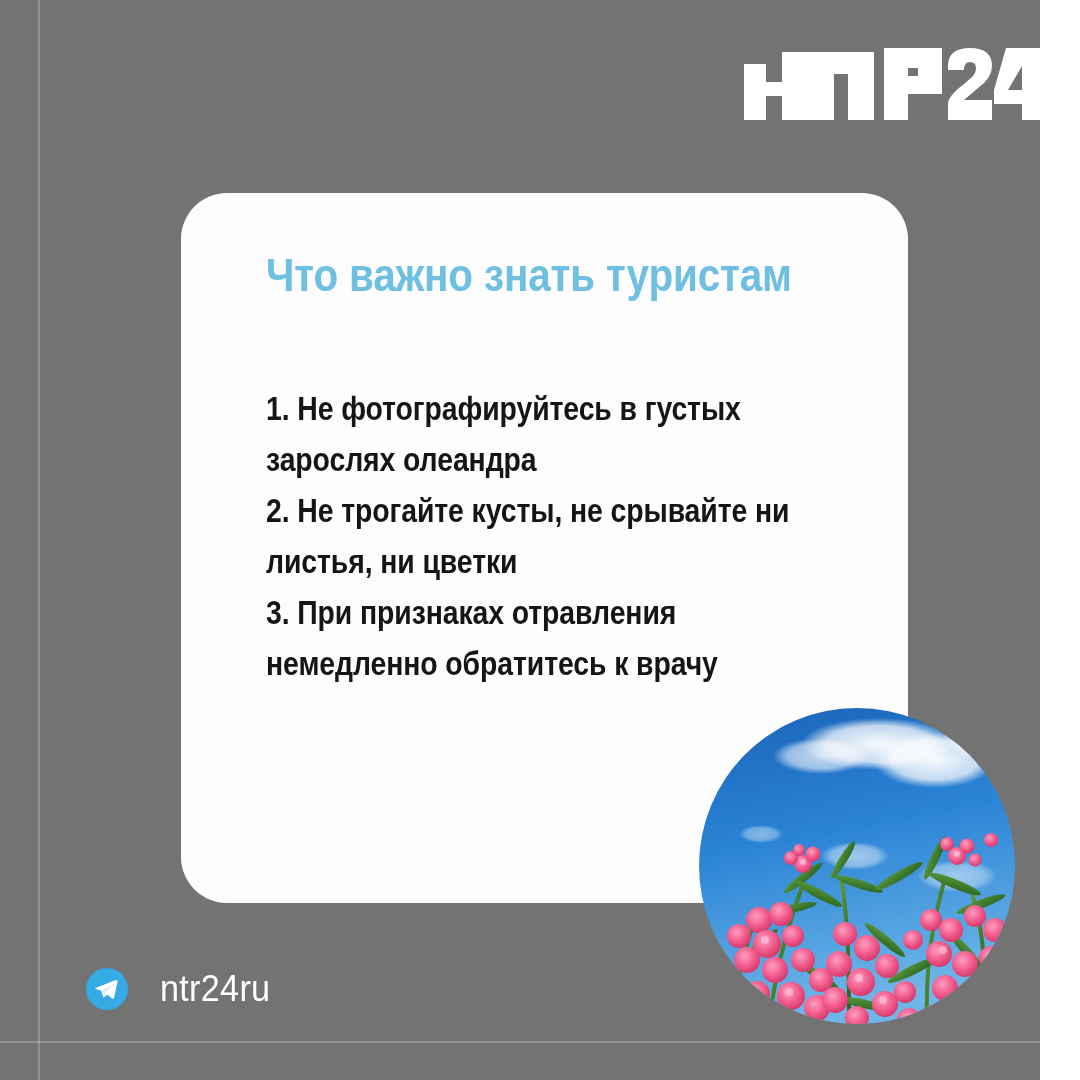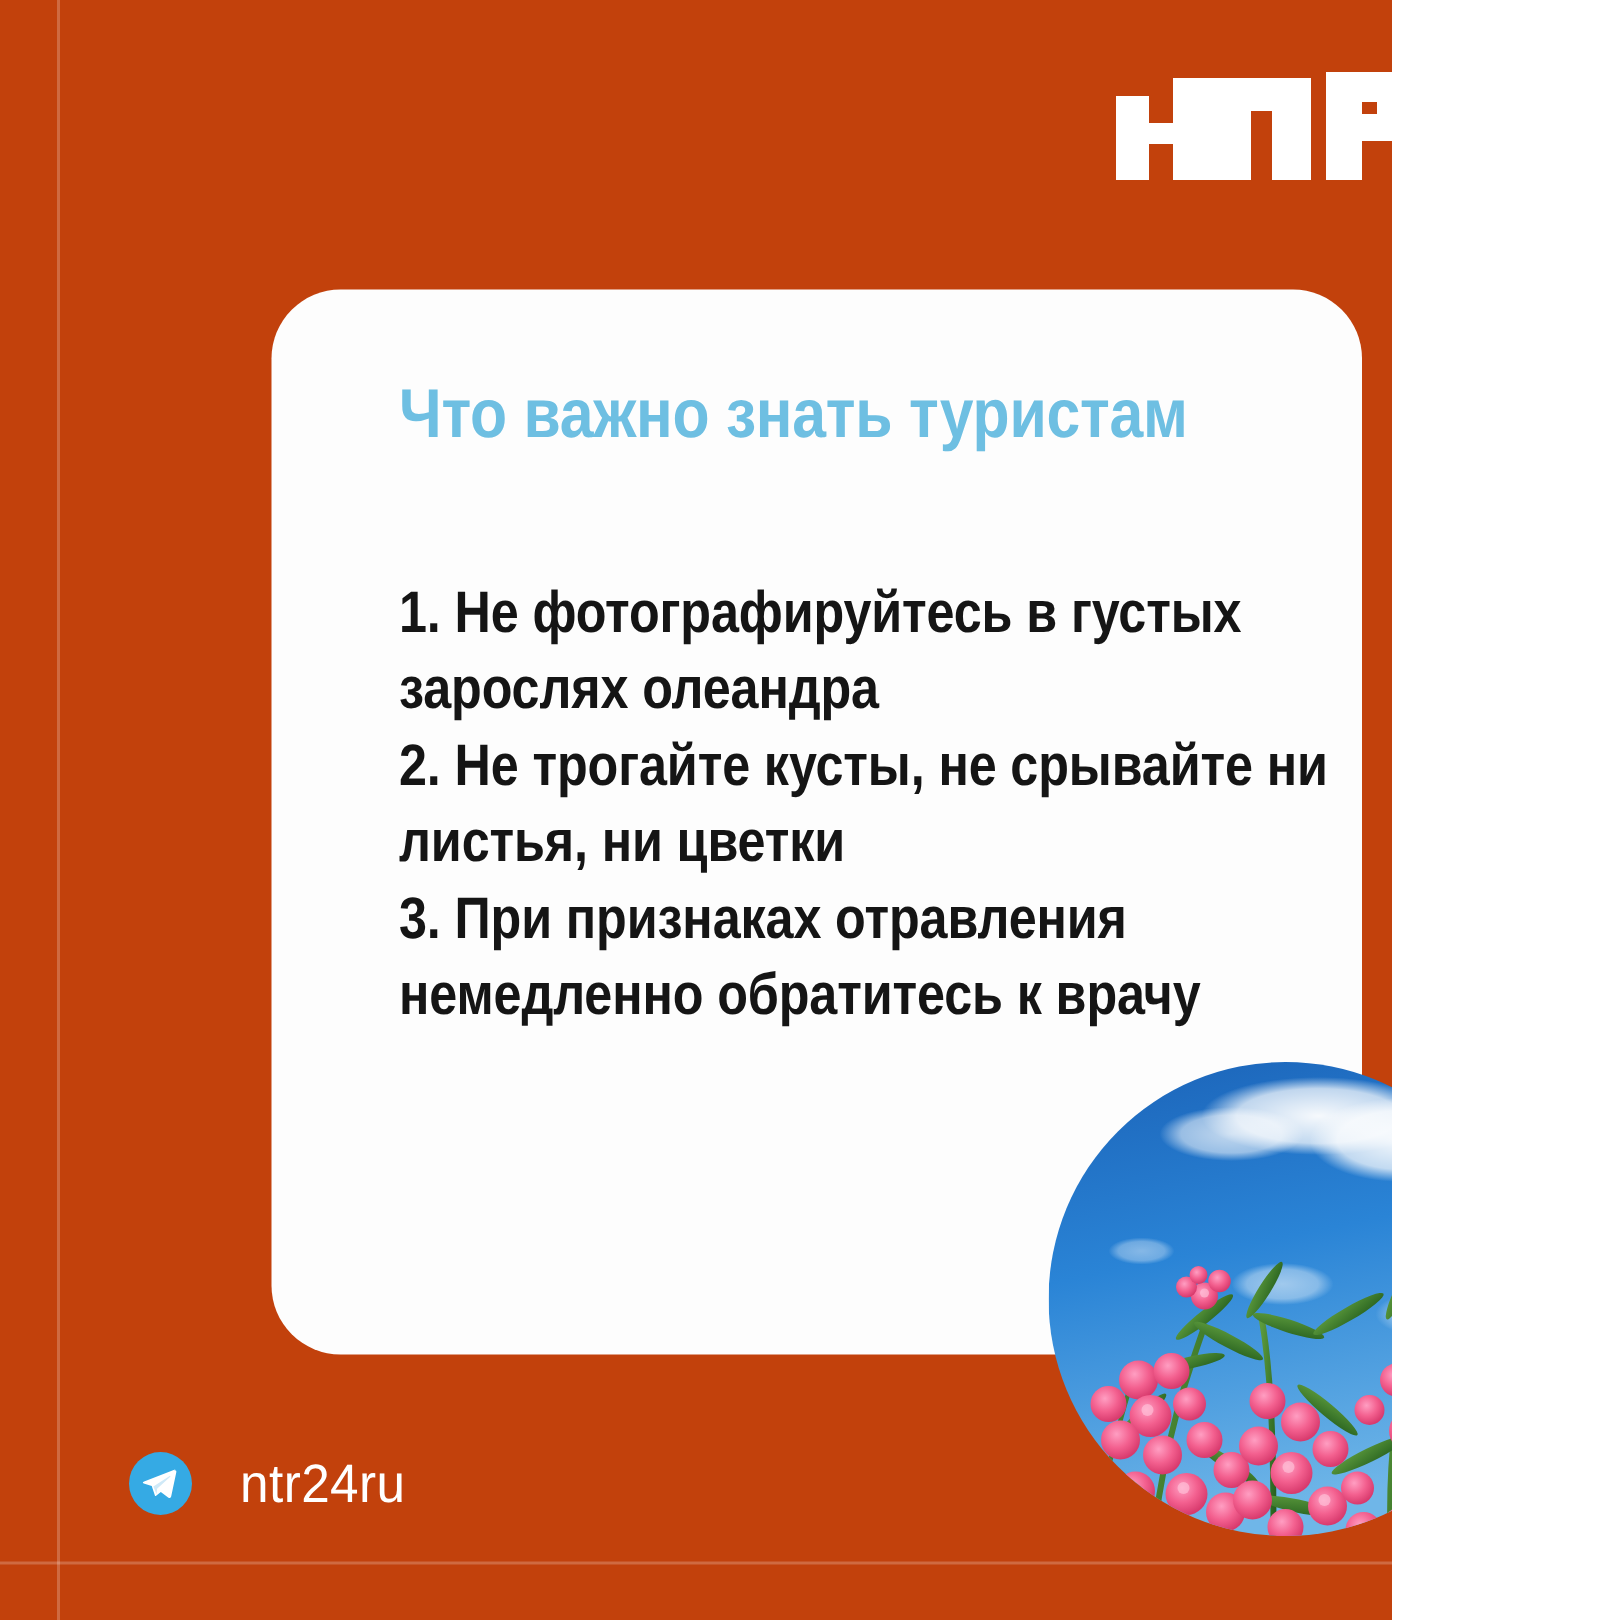--- a/index.html
+++ b/index.html
@@ -4,23 +4,23 @@
 <title>НТР24 — Что важно знать туристам</title>
 <style>
   html, body {
     margin: 0;
     padding: 0;
     background: #ffffff;
   }
 
   #canvas {
     position: relative;
-    width: 928px;
+    width: 1040px;
     height: 1080px;
-    background: #c2410c;
+    background: #737373;
     overflow: hidden;
     font-family: "Liberation Sans", "DejaVu Sans", sans-serif;
   }
 
   
   .edge-line {
     position: absolute;
     background: rgba(255,255,255,0.22);
     pointer-events: none;
   }
@@ -64,21 +64,21 @@
     transform-origin: left center;
     white-space: nowrap;
   }
 
   .card-body {
     position: absolute;
     left: 85px;
     top: 190px;
     width: 600px;
     color: #151515;
-    font-size: 39px;
+    font-size: 33px;
     font-weight: 700;
     line-height: 51px;
     letter-spacing: -0.1px;
   }
   .card-body .line {
     transform: scaleX(0.86);
     transform-origin: left center;
     white-space: nowrap;
   }
 

